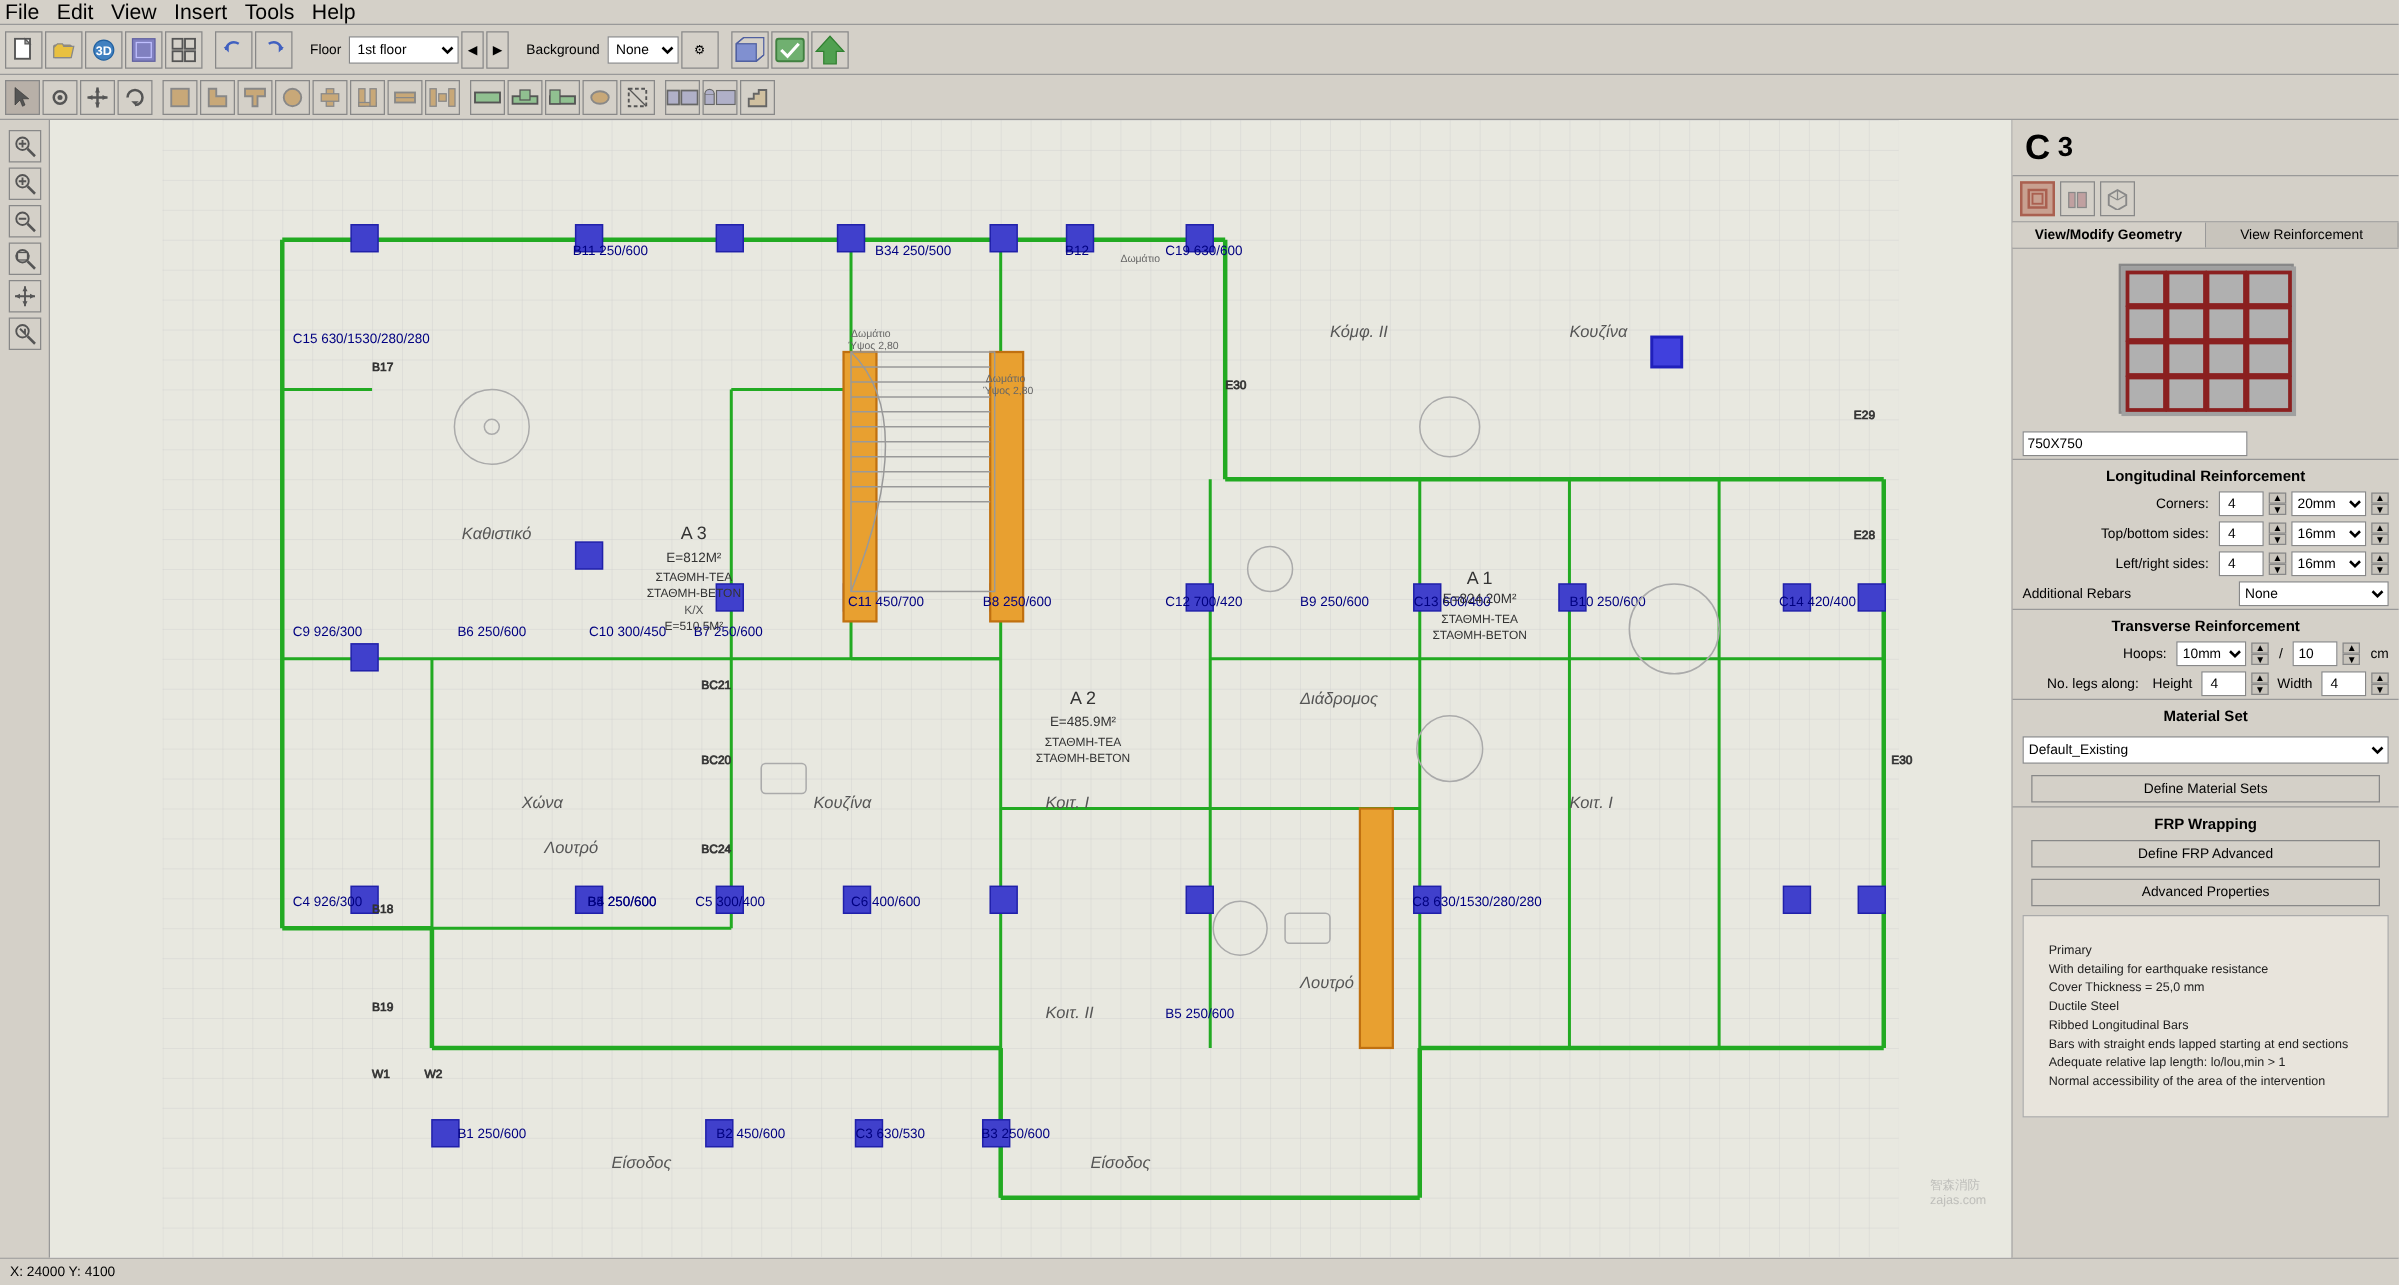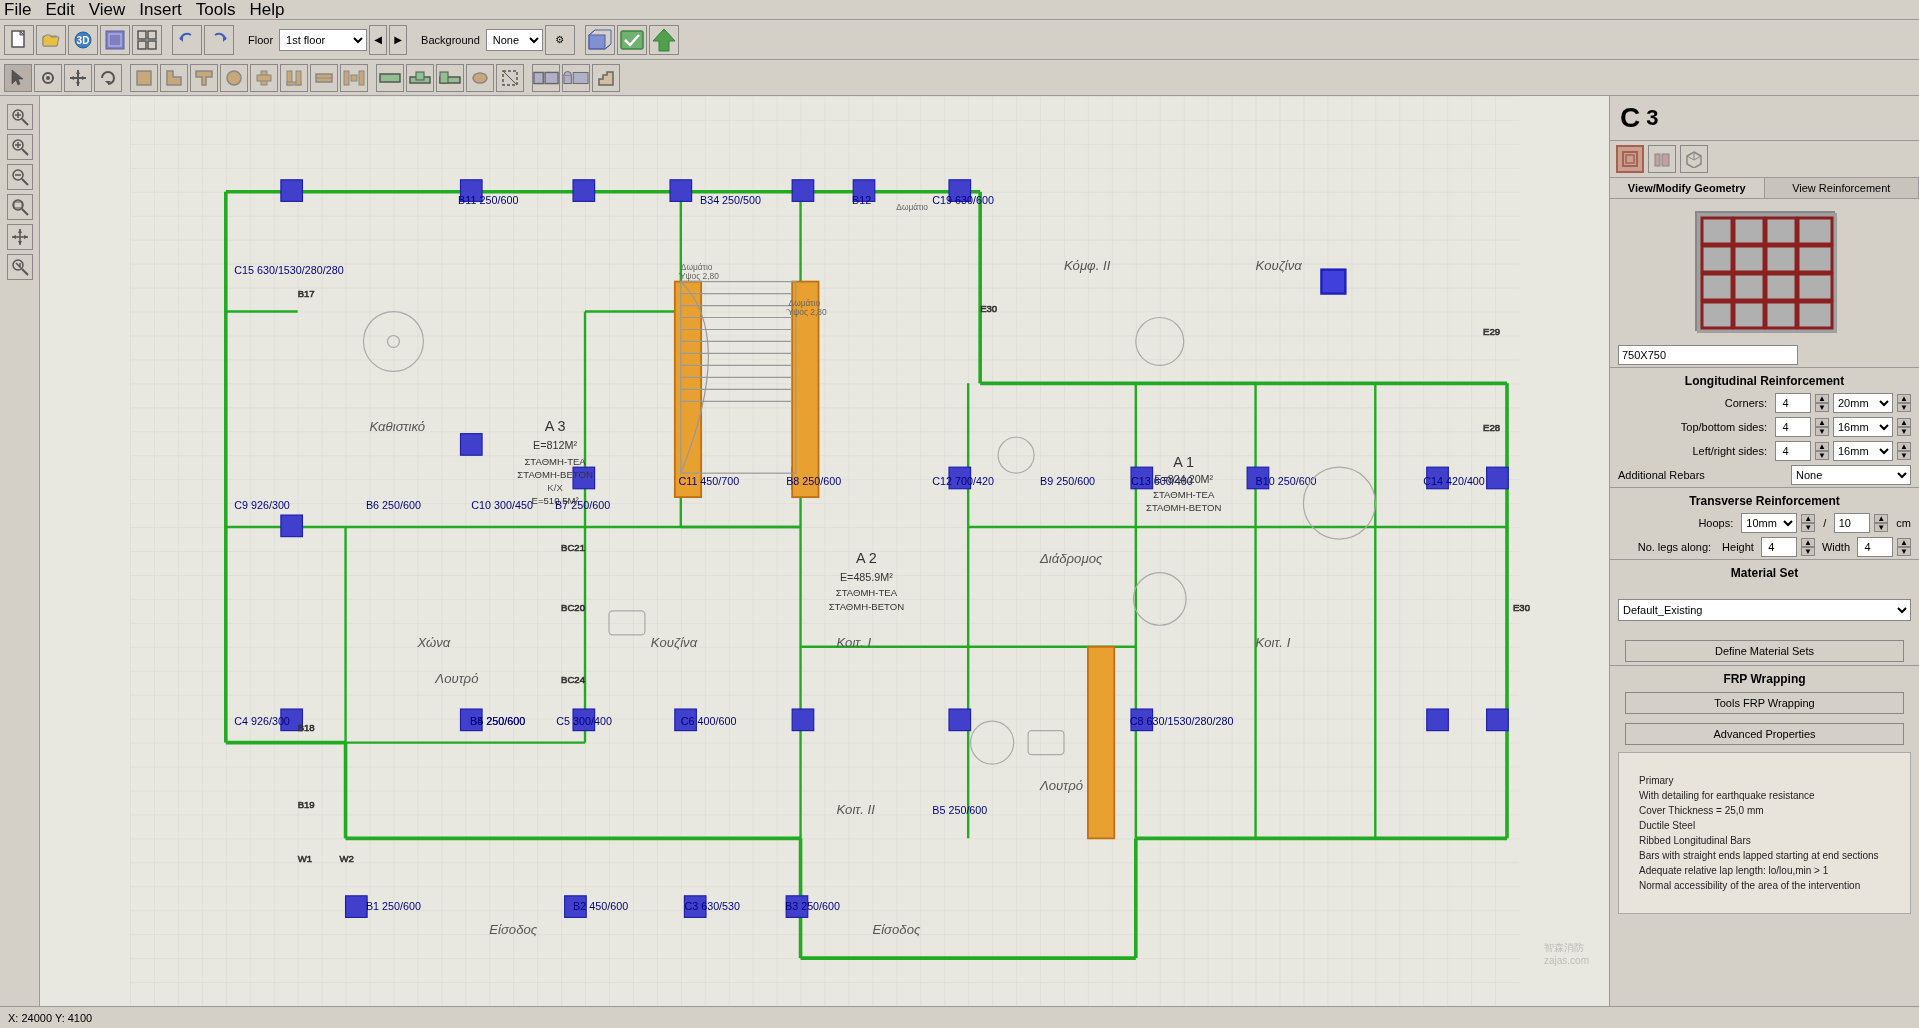--- a/index.html
+++ b/index.html
@@ -54,21 +54,21 @@
     .section-title { font-size: 12px; font-weight: bold; text-align: center; padding: 6px 0 3px; border-top: 1px solid #999; }
 
     .rp-row { display: flex; align-items: center; padding: 2px 8px; gap: 4px; font-size: 11px; }
     .rp-row label { flex: 1; text-align: right; margin-right: 4px; }
 
     .spin-input { width: 36px; height: 20px; border: 1px solid #888; background: white; font-size: 11px; text-align: center; }
     .combo-select { height: 20px; font-size: 11px; background: white; border: 1px solid #888; }
 
     .rp-btn { width: 90%; margin: 3px auto; display: block; height: 22px; background: #d4d0c8; border: 1px solid #888; font-size: 11px; cursor: pointer; }
 
-    .material-combo { width: calc(100% - 16px); margin: 16px 8px; height: 22px; font-size: 11px; background: white; border: 1px solid #888; }
+    .material-combo { width: calc(100% - 16px); margin: 6px 8px; height: 22px; font-size: 11px; background: white; border: 1px solid #888; }
 
     .info-box { margin: 4px 8px; padding: 20px; background: #e8e4dc; border: 1px solid #aaa; font-size: 10px; line-height: 1.5; color: #222; }
 
     
     #statusbar { height: 22px; background: #d4d0c8; border-top: 1px solid #999; display: flex; align-items: center; padding: 0 8px; font-size: 11px; }
 
     
     #floor-plan-svg { width: 100%; height: 100%; }
 
     .watermark { position: absolute; bottom: 40px; right: 20px; font-size: 10px; color: rgba(150,150,150,0.5); }
@@ -746,21 +746,21 @@
     <div class="section-title">Material Set</div>
 
     <select class="material-combo">
       <option>Default_Existing</option>
     </select>
 
     <button class="rp-btn">Define Material Sets</button>
 
     <div class="section-title">FRP Wrapping</div>
 
-    <button class="rp-btn">Tools FRP Wrapping</button>
+    <button class="rp-btn">Define FRP Advanced</button>
 
     <button class="rp-btn" style="margin-top:6px;">Advanced Properties</button>
 
     <div class="info-box">
       <span>Primary<br>With detailing for earthquake resistance<br>Cover Thickness = 25,0 mm<br>Ductile Steel<br>Ribbed Longitudinal Bars<br>Bars with straight ends lapped starting at end sections<br>Adequate relative lap length: lo/lou,min &gt; 1<br>Normal accessibility of the area of the intervention</span>
     </div>
 
   </div>
 </div>
 

